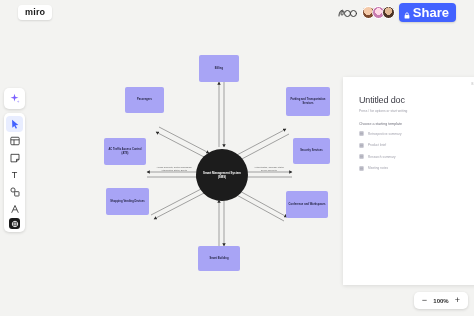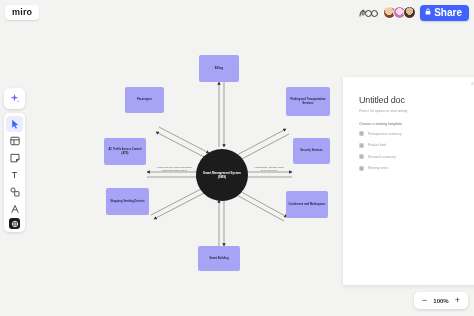--- a/index.html
+++ b/index.html
@@ -8,45 +8,45 @@
     overflow: hidden;
     font-family: "Liberation Sans", sans-serif;
     background: #f2f2f0;
   }
   #app { position: relative; width: 474px; height: 316px; background: #f3f3f1; }
 
   
   .header {
     position: absolute; top: 0; left: 0; width: 474px; height: 25px;
     display: flex; align-items: center; justify-content: space-between;
-    padding: 0 5px; z-index: 40;
+    padding: 0 18px; z-index: 40;
   }
   .logo-chip {
     background: #ffffff; border-radius: 4px;
     padding: 3px 7px; font-size: 9px; font-weight: 700;
     color: #1a1a1a; letter-spacing: .2px; line-height: 1;
     box-shadow: 0 1px 2px rgba(0,0,0,.12);
   }
   .header-right { display: flex; align-items: center; gap: 4px; }
   .scribble { display: block; }
   .avatars { display: flex; align-items: center; }
   .avatar {
     width: 13px; height: 13px; border-radius: 50%;
     border: 1.4px solid #ffffff; margin-left: -3px;
     background-size: cover; position: relative;
   }
   .avatar:first-child { margin-left: 0; }
   .av1 { background: radial-gradient(circle at 45% 35%, #f4c9a8 0 45%, #7d4a2e 46% 100%); }
   .av2 { background: radial-gradient(circle at 50% 40%, #ffd9e8 0 40%, #c77bb0 41% 100%); }
   .av3 { background: radial-gradient(circle at 50% 38%, #e0b894 0 42%, #4b3326 43% 100%); }
   .share-btn {
-    display: flex; align-items: flex-start; gap: 3px;
+    display: flex; align-items: flex-end; gap: 3px;
     background: #4262ff; color: #fff;
     border-radius: 4px; padding: 3px 7px 3px 5px;
-    font-size: 10px; font-weight: 600; line-height: 1;
+    font-size: 13px; font-weight: 600; line-height: 1;
     box-shadow: 0 1px 2px rgba(0,0,0,.15);
   }
 
   
   .toolbar-ai {
     position: absolute; left: 4px; top: 88px;
     width: 21px; height: 21px; background: #fff;
     border-radius: 5px; display: flex; align-items: center; justify-content: center;
     box-shadow: 0 1px 3px rgba(0,0,0,.14); z-index: 30;
   }

